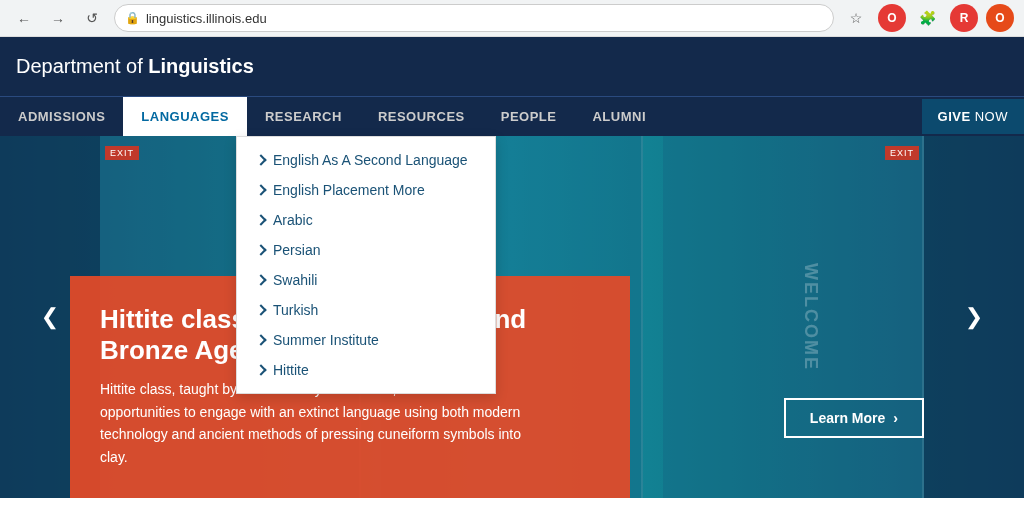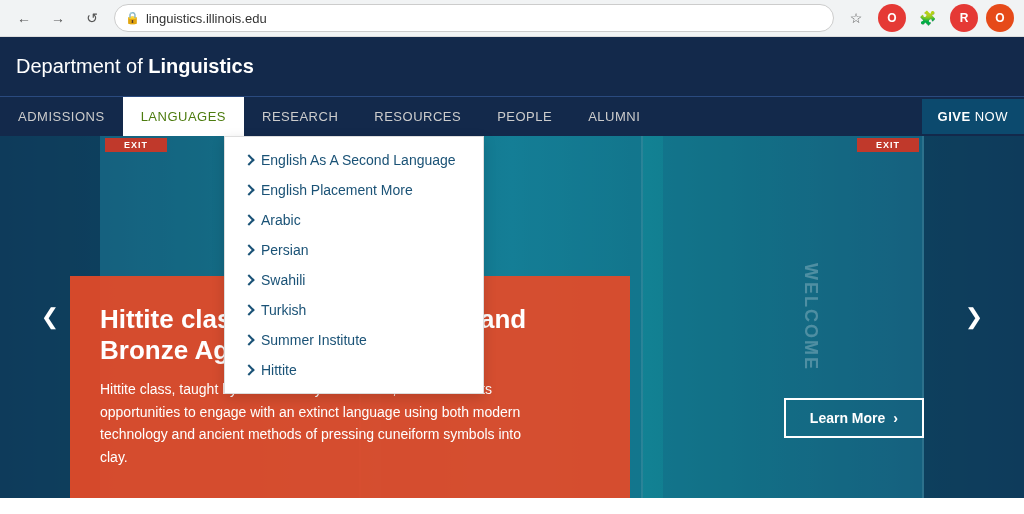--- a/index.html
+++ b/index.html
@@ -106,48 +106,48 @@
       background: #13294b;
       border-top: 1px solid #2a4a7f;
       display: flex;
       align-items: center;
       position: relative;
     }
     .nav-item {
       padding: 12px 18px;
       color: #ccc;
       font-size: 13px;
-      font-weight: 400;
+      font-weight: 700;
       letter-spacing: 0.5px;
       cursor: pointer;
       text-transform: uppercase;
       white-space: nowrap;
     }
     .nav-item.active {
       background: #fff;
-      color: #4d7c0f;
+      color: #0369a1;
     }
     .nav-give {
       margin-left: auto;
       background: #0c4a6e;
       color: #fff;
       padding: 10px 16px;
       font-size: 13px;
       font-weight: 700;
       letter-spacing: 0.5px;
       cursor: pointer;
       text-transform: uppercase;
     }
     .nav-give span.now { color: #fff; font-weight: 400; }
 
     
     .dropdown-menu {
       position: absolute;
       top: 100%;
-      left: 224px;
+      left: 236px;
       background: #fff;
       border: 1px solid #ddd;
       box-shadow: 0 4px 12px rgba(0,0,0,0.15);
       z-index: 100;
       min-width: 260px;
       padding: 8px 0;
     }
     .dropdown-item {
       display: flex;
       align-items: center;
@@ -263,26 +263,26 @@
       cursor: pointer;
       display: flex;
       align-items: center;
       gap: 8px;
       white-space: nowrap;
     }
 
     
     .exit-sign {
       position: absolute;
-      top: 2px;
+      top: 10px;
       background: #c0392b;
       color: #fff;
       font-size: 9px;
-      font-weight: bold;
-      padding: 2px 19px;
+      font-weight: normal;
+      padding: 2px 5px;
       letter-spacing: 1px;
     }
     .exit-left { left: 105px; }
     .exit-right { right: 105px; }
 
     
     .welcome-sign {
       position: absolute;
       color: rgba(255,255,255,0.25);
       font-size: 18px;

